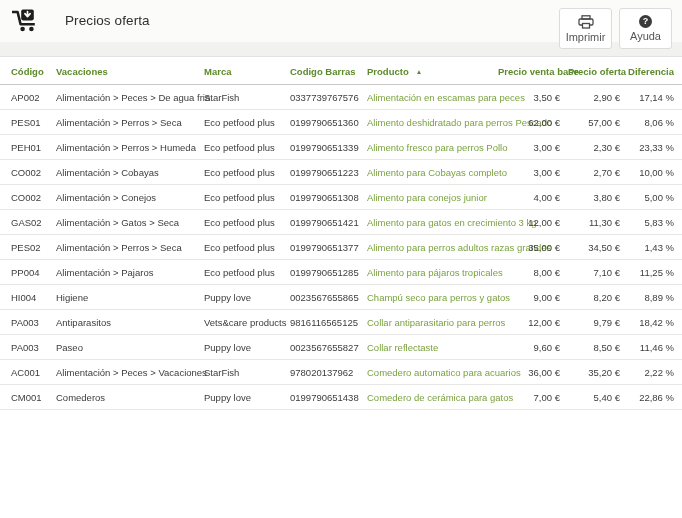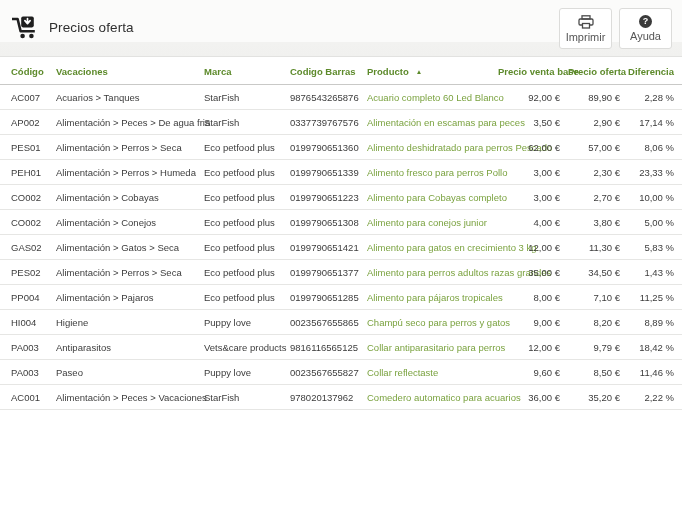--- a/index.html
+++ b/index.html
@@ -14,21 +14,21 @@
     -webkit-font-smoothing:antialiased;
   }
   
   .topbar{
     height:57px;
     display:flex;align-items:flex-start;
     padding:8px 10px 0 12px;
     background:linear-gradient(#fbfbfa 0px,#fbfbfa 42px,#f2f2f0 42px,#f1f1ef 56px);
     border-bottom:1px solid #e2e2e0;
   }
-  .title-group{display:flex;align-items:center;margin-top:7px;}
+  .title-group{display:flex;align-items:center;margin-top:0;gap:16px;}
   .cart-icon{width:27px;height:25px;flex:0 0 auto;}
   .page-title{
     margin-left:10px;font-size:13.5px;color:#2f2f2f;letter-spacing:.1px;
   }
   .btn-group{margin-left:auto;display:flex;gap:7px;}
   .btn{
     width:53px;height:41px;background:#ffffff;border:1px solid #dcdcda;
     border-radius:3px;display:flex;flex-direction:column;align-items:center;
     justify-content:center;gap:3px;cursor:pointer;padding:0;
   }
@@ -109,30 +109,20 @@
         <th>Marca</th>
         <th>Codigo Barras</th>
         <th>Producto<span class="sort-arrow">▲</span></th>
         <th class="num">Precio venta base</th>
         <th class="num">Precio oferta</th>
         <th class="num">Diferencia</th>
       </tr>
   </thead>
   <tbody>
       <tr>
-        <td>AC007</td>
-        <td>Acuarios &gt; Tanques</td>
-        <td>StarFish</td>
-        <td>9876543265876</td>
-        <td class="producto">Acuario completo 60 Led Blanco</td>
-        <td class="num">92,00 €</td>
-        <td class="num">89,90 €</td>
-        <td class="num">2,28 %</td>
-      </tr>
-      <tr>
         <td>AP002</td>
         <td>Alimentación &gt; Peces &gt; De agua fria</td>
         <td>StarFish</td>
         <td>0337739767576</td>
         <td class="producto">Alimentación en escamas para peces</td>
         <td class="num">3,50 €</td>
         <td class="num">2,90 €</td>
         <td class="num">17,14 %</td>
       </tr>
       <tr>
@@ -238,14 +228,24 @@
       <tr>
         <td>AC001</td>
         <td>Alimentación &gt; Peces &gt; Vacaciones</td>
         <td>StarFish</td>
         <td>978020137962</td>
         <td class="producto">Comedero automatico para acuarios</td>
         <td class="num">36,00 €</td>
         <td class="num">35,20 €</td>
         <td class="num">2,22 %</td>
       </tr>
+      <tr>
+        <td>CM001</td>
+        <td>Comederos</td>
+        <td>Puppy love</td>
+        <td>0199790651438</td>
+        <td class="producto">Comedero de cerámica para gatos</td>
+        <td class="num">7,00 €</td>
+        <td class="num">5,40 €</td>
+        <td class="num">22,86 %</td>
+      </tr>
     </tbody>
 </table>
 
 </body></html>

